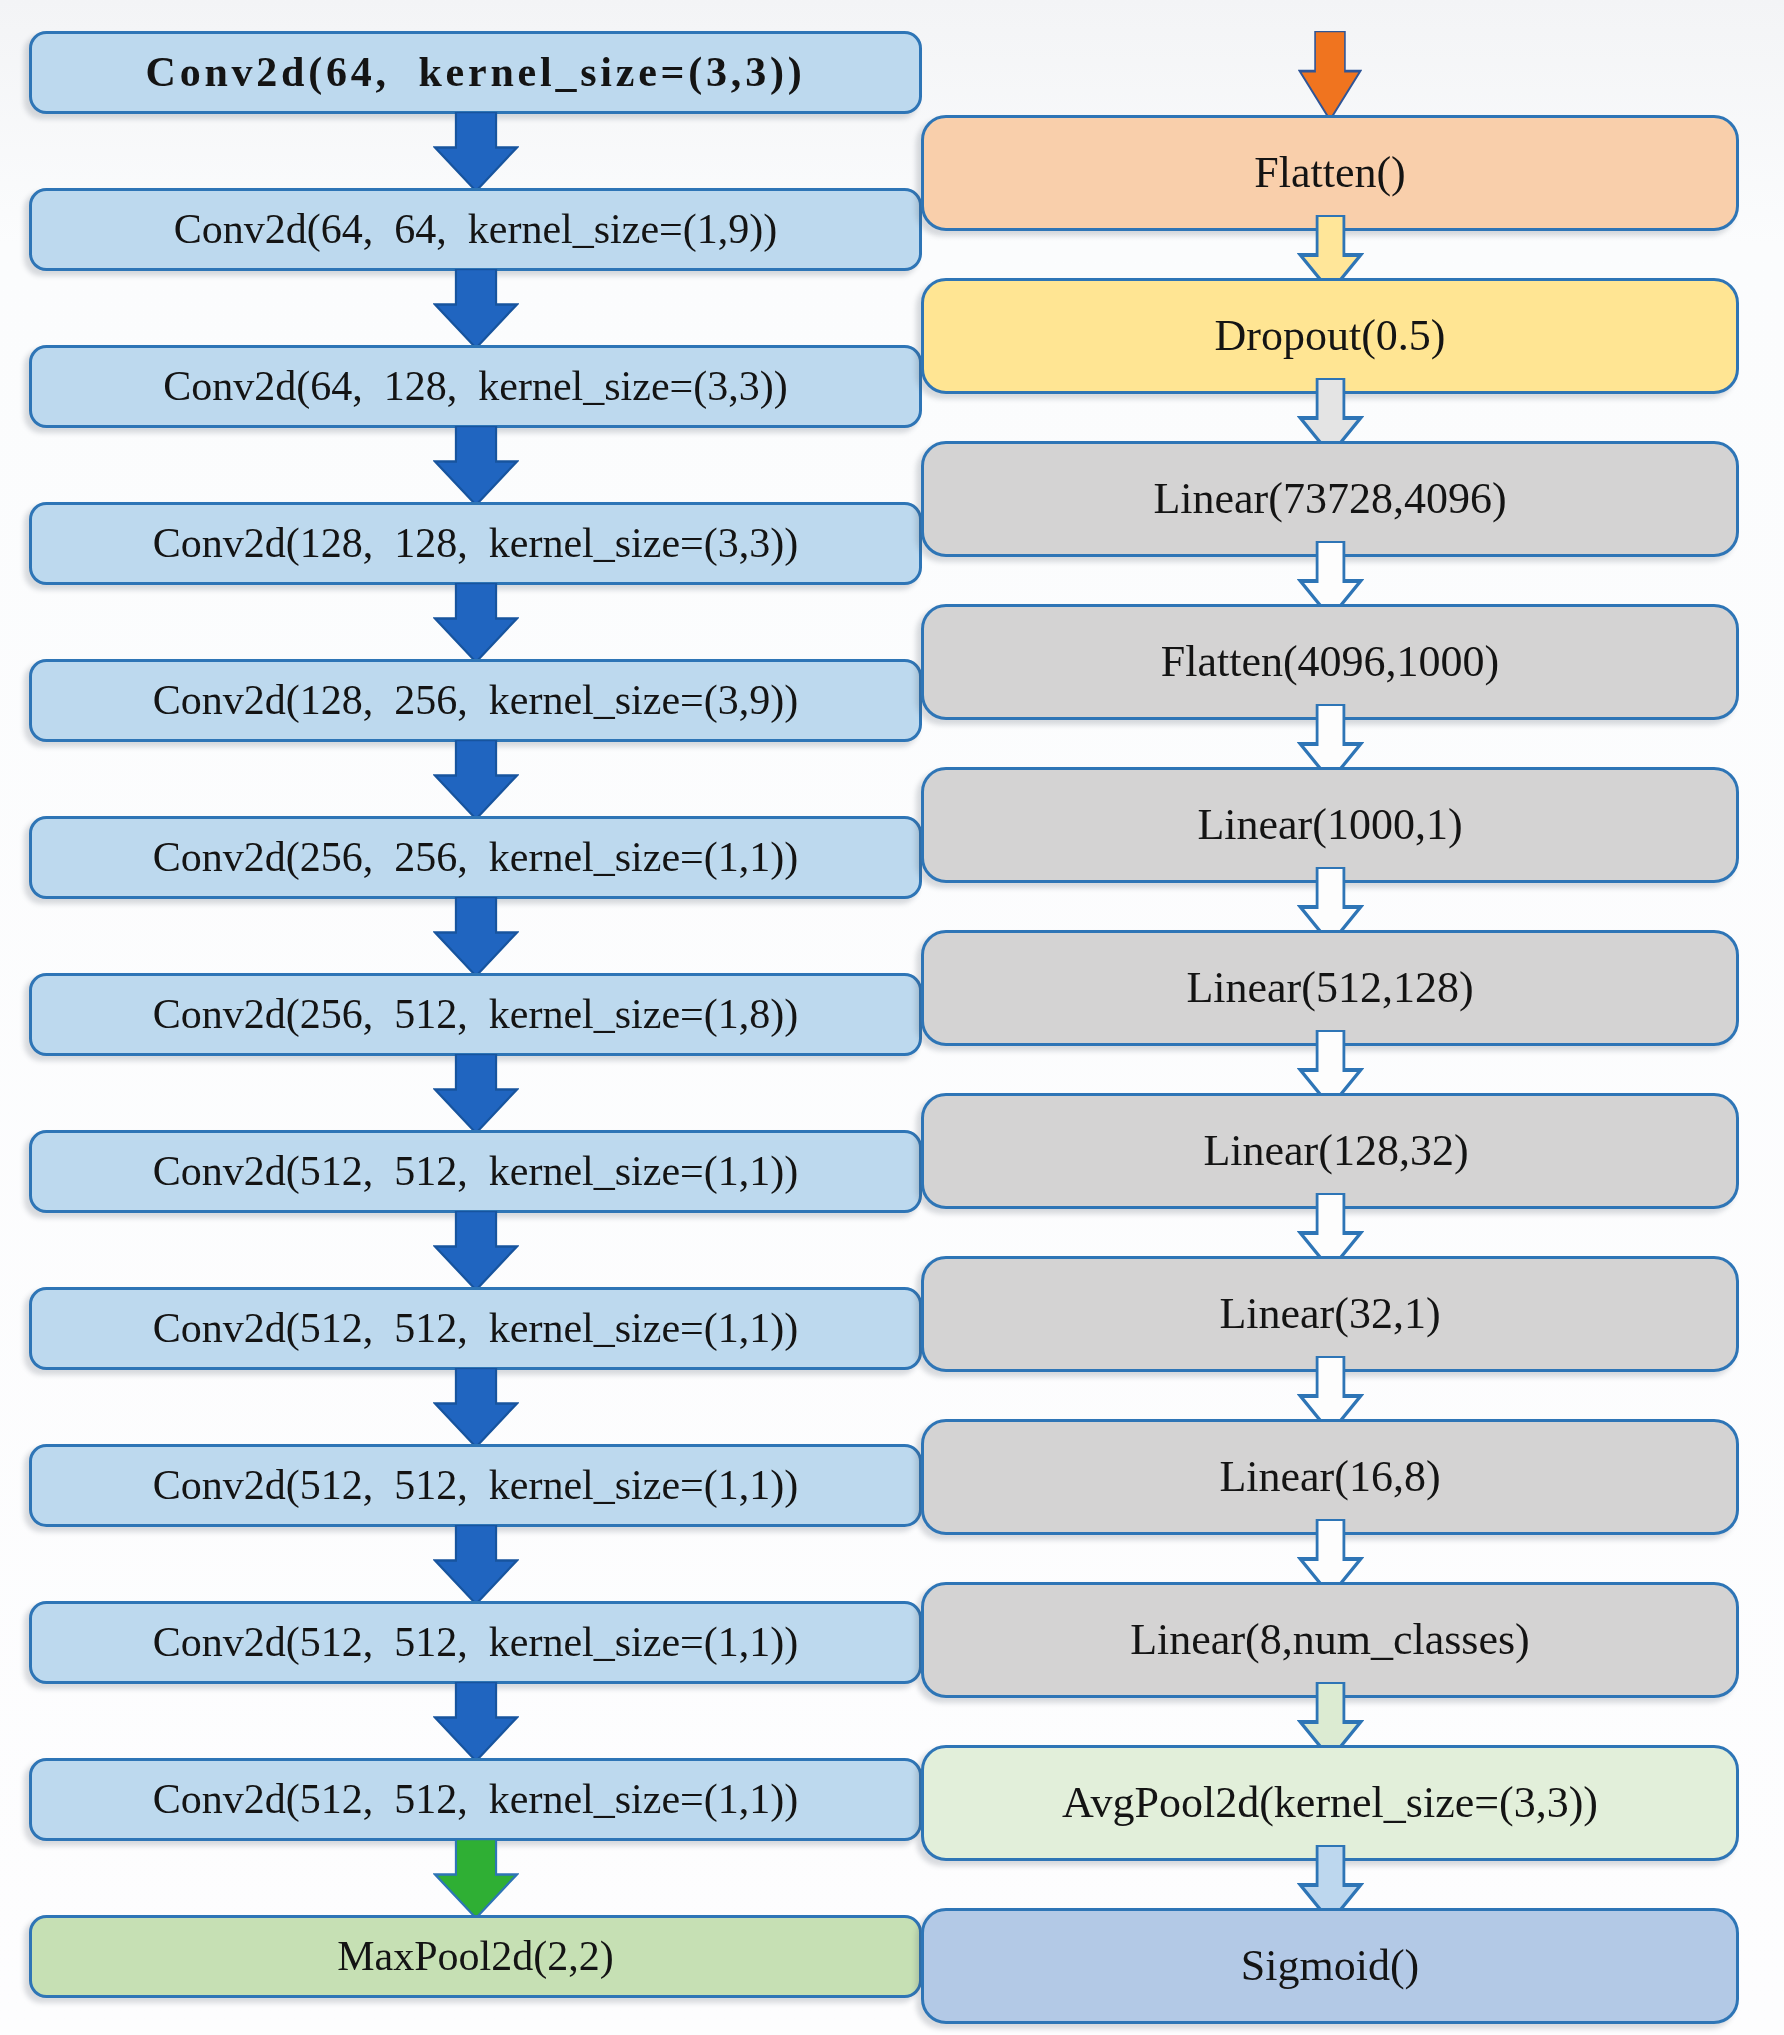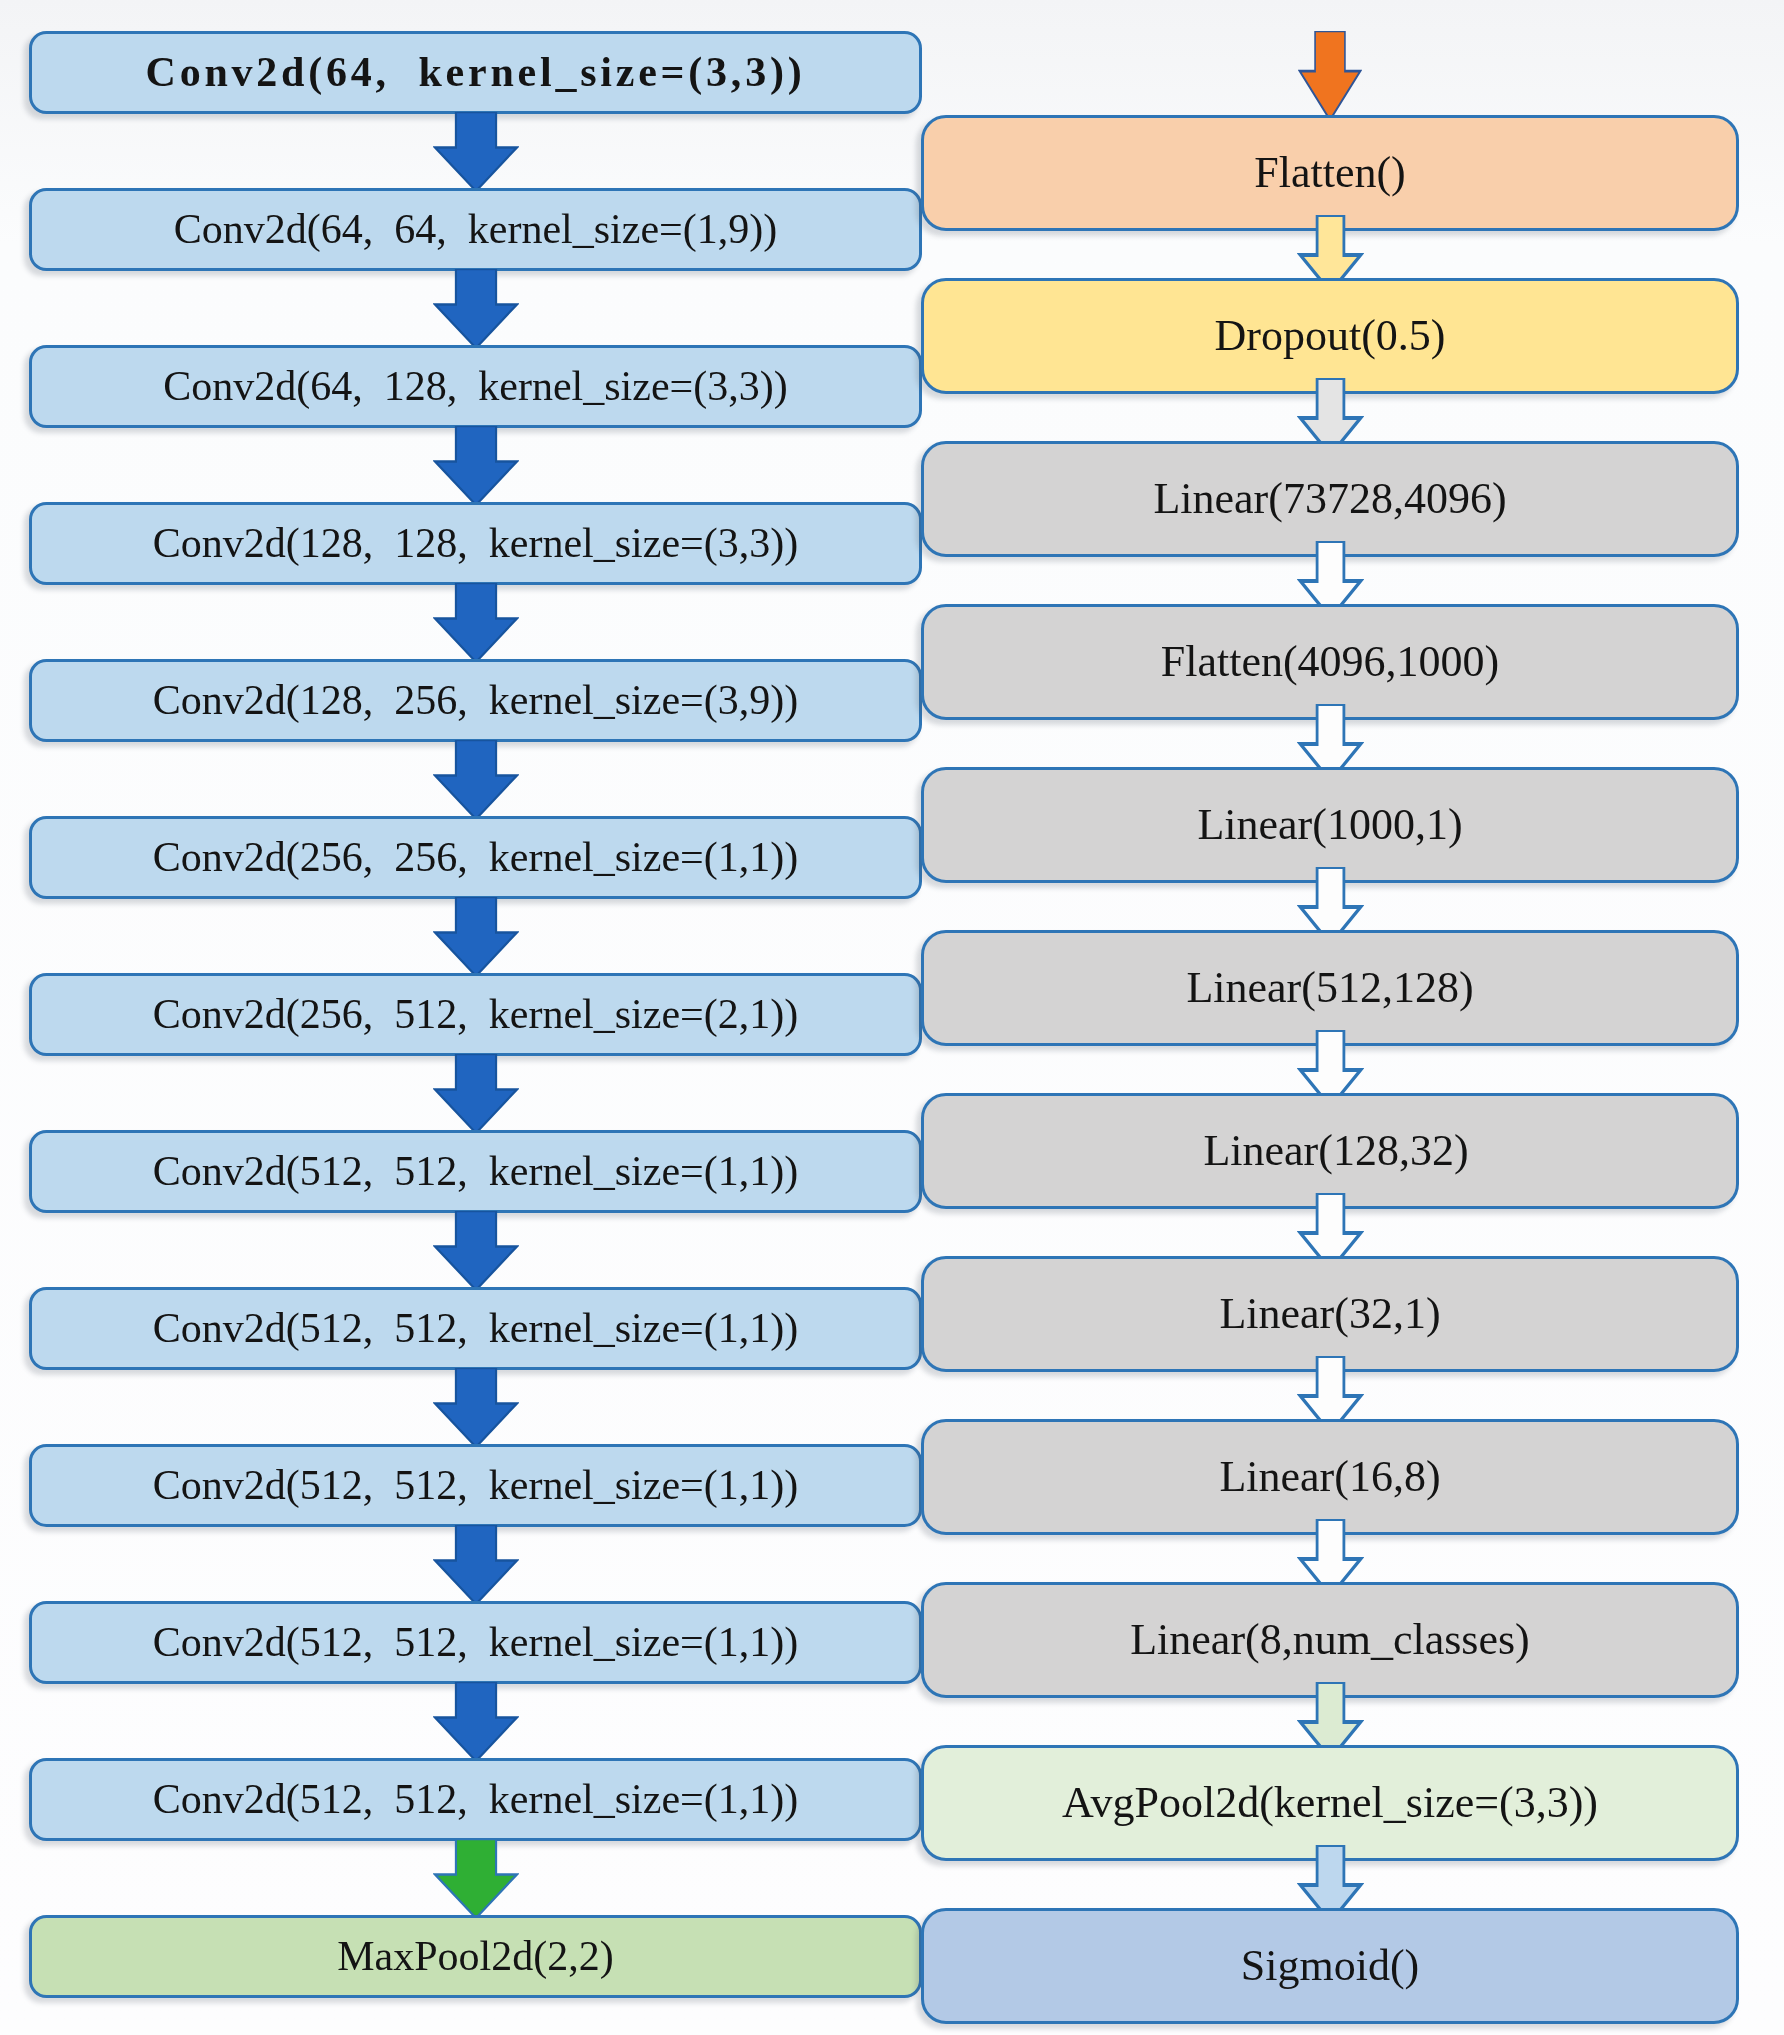--- a/index.html
+++ b/index.html
@@ -92,21 +92,21 @@
         <svg viewBox="0 0 120 100" preserveAspectRatio="none" class="arrow" style="width: 86px; height: 79px; margin-top: -1.5px;">
           <path d="M32 0 H88 V45 H117 L60 100 L3 45 H32 Z" fill="#2065C0" stroke="#17549E" stroke-width="3" stroke-linejoin="miter"></path>
         </svg>
       </div>
       <div class="box" style="background: rgb(189, 217, 238); text-align: right;">Conv2d(256,  256,  kernel_size=(1,1))</div>
       <div class="gap">
         <svg viewBox="0 0 120 100" preserveAspectRatio="none" class="arrow" style="width: 86px; height: 79px; margin-top: -1.5px;">
           <path d="M32 0 H88 V45 H117 L60 100 L3 45 H32 Z" fill="#2065C0" stroke="#17549E" stroke-width="3" stroke-linejoin="miter"></path>
         </svg>
       </div>
-      <div class="box" style="background: rgb(189, 217, 238);">Conv2d(256,  512,  kernel_size=(2,1))</div>
+      <div class="box" style="background: rgb(189, 217, 238);">Conv2d(256,  512,  kernel_size=(1,8))</div>
       <div class="gap">
         <svg viewBox="0 0 120 100" preserveAspectRatio="none" class="arrow" style="width: 86px; height: 79px; margin-top: -1.5px;">
           <path d="M32 0 H88 V45 H117 L60 100 L3 45 H32 Z" fill="#2065C0" stroke="#17549E" stroke-width="3" stroke-linejoin="miter"></path>
         </svg>
       </div>
       <div class="box" style="background: rgb(189, 217, 238);">Conv2d(512,  512,  kernel_size=(1,1))</div>
       <div class="gap">
         <svg viewBox="0 0 120 100" preserveAspectRatio="none" class="arrow" style="width: 86px; height: 79px; margin-top: -1.5px;">
           <path d="M32 0 H88 V45 H117 L60 100 L3 45 H32 Z" fill="#2065C0" stroke="#17549E" stroke-width="3" stroke-linejoin="miter"></path>
         </svg>

